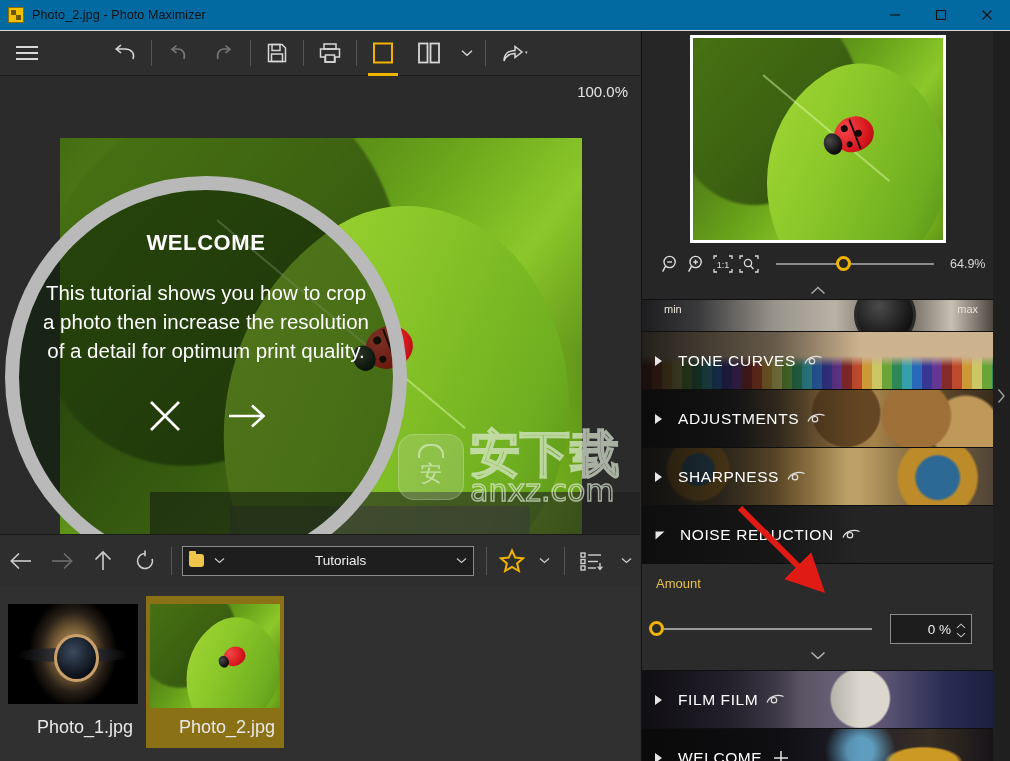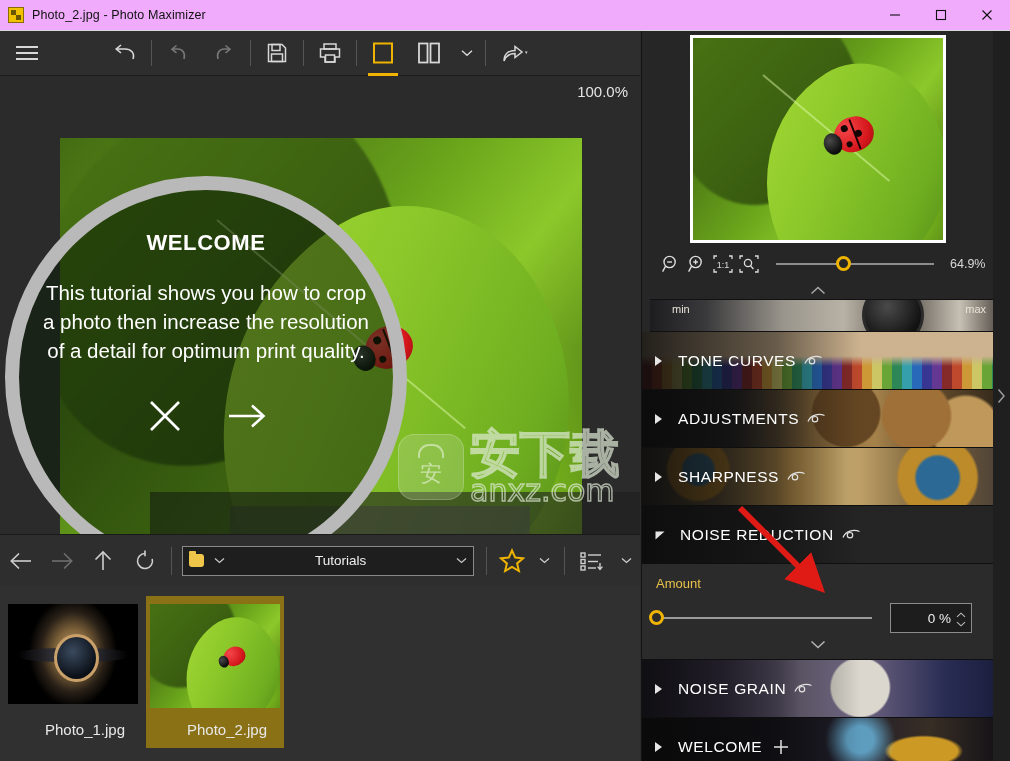--- a/index.html
+++ b/index.html
@@ -8,21 +8,21 @@
     overflow: hidden;
     background: #2b2b2b;
     font-family: "Liberation Sans", sans-serif;
     -webkit-font-smoothing: antialiased;
   }
   #app { position: relative; width: 1010px; height: 761px; background: #2b2b2b; }
 
   
   .titlebar {
     position: absolute; left: 0; top: 0; width: 1010px; height: 31px;
-    background: #f0abfc; display: flex; align-items: center;
+    background: #0369a1; display: flex; align-items: center;
     border-bottom: 1px solid #d8d8d8;
   }
   .app-icon {
     width: 16px; height: 16px; margin-left: 8px; margin-right: 8px;
     background: #f2c200; border: 1px solid #8a6d00; position: relative; flex: none;
   }
   .app-icon::before {
     content: ""; position: absolute; left: 2px; top: 2px; width: 5px; height: 5px; background: #6b5600;
   }
   .app-icon::after {
@@ -182,21 +182,21 @@
     position: absolute; left: 0; top: 555px; width: 640px; height: 186px; background: #303030;
     display: flex; align-items: flex-start; padding-top: 10px;
   }
   .thumb-cell {
     width: 138px; height: 152px; margin-left: 4px; display: flex; flex-direction: column;
     align-items: center; justify-content: flex-start; padding-top: 8px;
   }
   .thumb-cell.selected { background: #8a7115; }
   .thumb-img { width: 130px; height: 100px; background: #000; border: 0; }
   .thumb-cell.selected .thumb-img { width: 130px; height: 104px; }
-  .thumb-label { margin-top: auto; margin-bottom: 10px; font-size: 15px; color: #e8e8e8; padding-left: 24px; }
+  .thumb-label { margin-top: auto; margin-bottom: 10px; font-size: 18px; color: #e8e8e8; padding-left: 24px; }
   .thumb-watch {
     width: 100%; height: 100%;
     background:
       radial-gradient(ellipse 34% 55% at 50% 48%, #c9a477 0%, #7a5f38 42%, #2a2118 72%, #000 100%),
       #000;
     position: relative;
   }
   .thumb-watch::before {
     content: ""; position: absolute; left: 8%; top: 44%; width: 84%; height: 14%;
     background: linear-gradient(90deg,#000,#2d2d33 30%,#2d2d33 70%,#000); border-radius: 40%;
@@ -232,21 +232,21 @@
     position: absolute; left: 60px; top: -7px; width: 15px; height: 15px; border-radius: 50%;
     border: 3px solid #f0b400; background: #262626;
   }
   .zb-val { font-size: 12.5px; color: #d8d8d8; margin-left: 6px; }
   .nav-collapse {
     position: absolute; left: 0; top: 250px; width: 352px; height: 18px;
     display: flex; align-items: center; justify-content: center; color: #a8a8a8;
   }
 
   .cut-panel {
-    position: absolute; left: 8px; top: 268px; width: 352px; height: 33px; overflow: hidden;
+    position: absolute; left: 0; top: 268px; width: 352px; height: 33px; overflow: hidden;
     border-top: 1px solid #111; border-bottom: 1px solid #111;
     background: linear-gradient(90deg,#1d1d1f 0%, #3a3a3c 16%, #9a958c 38%, #b8b2a6 55%, #58514a 72%, #c6c0b4 88%, #4a443e 100%);
   }
   .cut-dial {
     position: absolute; right: 78px; top: -16px; width: 62px; height: 62px; border-radius: 50%;
     background: radial-gradient(circle at 40% 35%, #4a4a4a, #121212 70%); border: 3px solid #2a2a2a;
   }
   .cut-lbl { position: absolute; bottom: 16px; font-size: 11px; color: #e9e4d8; }
 
   .sections { position: absolute; left: 0; top: 301px; width: 352px; }
@@ -308,21 +308,21 @@
   .bg-lamp {
     background:
       radial-gradient(circle at 62% 38%, rgba(120,210,255,.75) 0 6%, rgba(120,210,255,0) 16%),
       radial-gradient(ellipse 16% 40% at 80% 58%, #d9a227 0 60%, rgba(217,162,39,0) 70%),
       linear-gradient(90deg,#0c0c10 0%, #14141c 36%, #23202c 60%, #3a3026 82%, #171419 100%);
   }
 
   .section-body {
     background: #2b2b2b; border-bottom: 1px solid #0f0f0f; padding: 12px 14px 4px 14px;
   }
-  .param-label { font-size: 13px; color: #e8c24a; margin-bottom: 12px; }
+  .param-label { font-size: 13px; color: #e8c24a; margin-bottom: 23px; }
   .param-row { display: flex; align-items: center; }
   .slider-track { position: relative; width: 216px; height: 2px; background: #9a9a9a; margin-right: 18px; }
   .slider-knob {
     position: absolute; left: -7px; top: -7px; width: 15px; height: 15px; border-radius: 50%;
     border: 3px solid #f0b400; background: #2b2b2b;
   }
   .spinner {
     width: 82px; height: 30px; background: #1d1d1d; border: 1px solid #8c8c8c;
     display: flex; align-items: center; justify-content: flex-end; padding-right: 6px;
     color: #efefef; font-size: 13.5px; position: relative;
@@ -752,21 +752,21 @@
       </div>
 
       <div class="section-head">
         <div class="sec-bg bg-film"></div>
         <div class="sec-scrim"></div>
         <span class="tri">
           <svg width="10" height="12" viewBox="0 0 10 12">
               <path d="M1 1l7 5-7 5z" fill="currentColor"></path>
             </svg>
         </span>
-        <span class="sec-title">NOISE GRAIN</span>
+        <span class="sec-title">FILM FILM</span>
         <span class="eye-ico">
           <svg width="19" height="13" viewBox="0 0 19 13" fill="none" stroke="currentColor" stroke-width="1.2">
               <path d="M1 9.5C3.5 3 11.5 1 17.5 3.5"></path>
               <circle cx="8" cy="7.2" r="2.7"></circle>
             </svg>
         </span>
       </div>
 
       <div class="section-head">
         <div class="sec-bg bg-lamp"></div>

